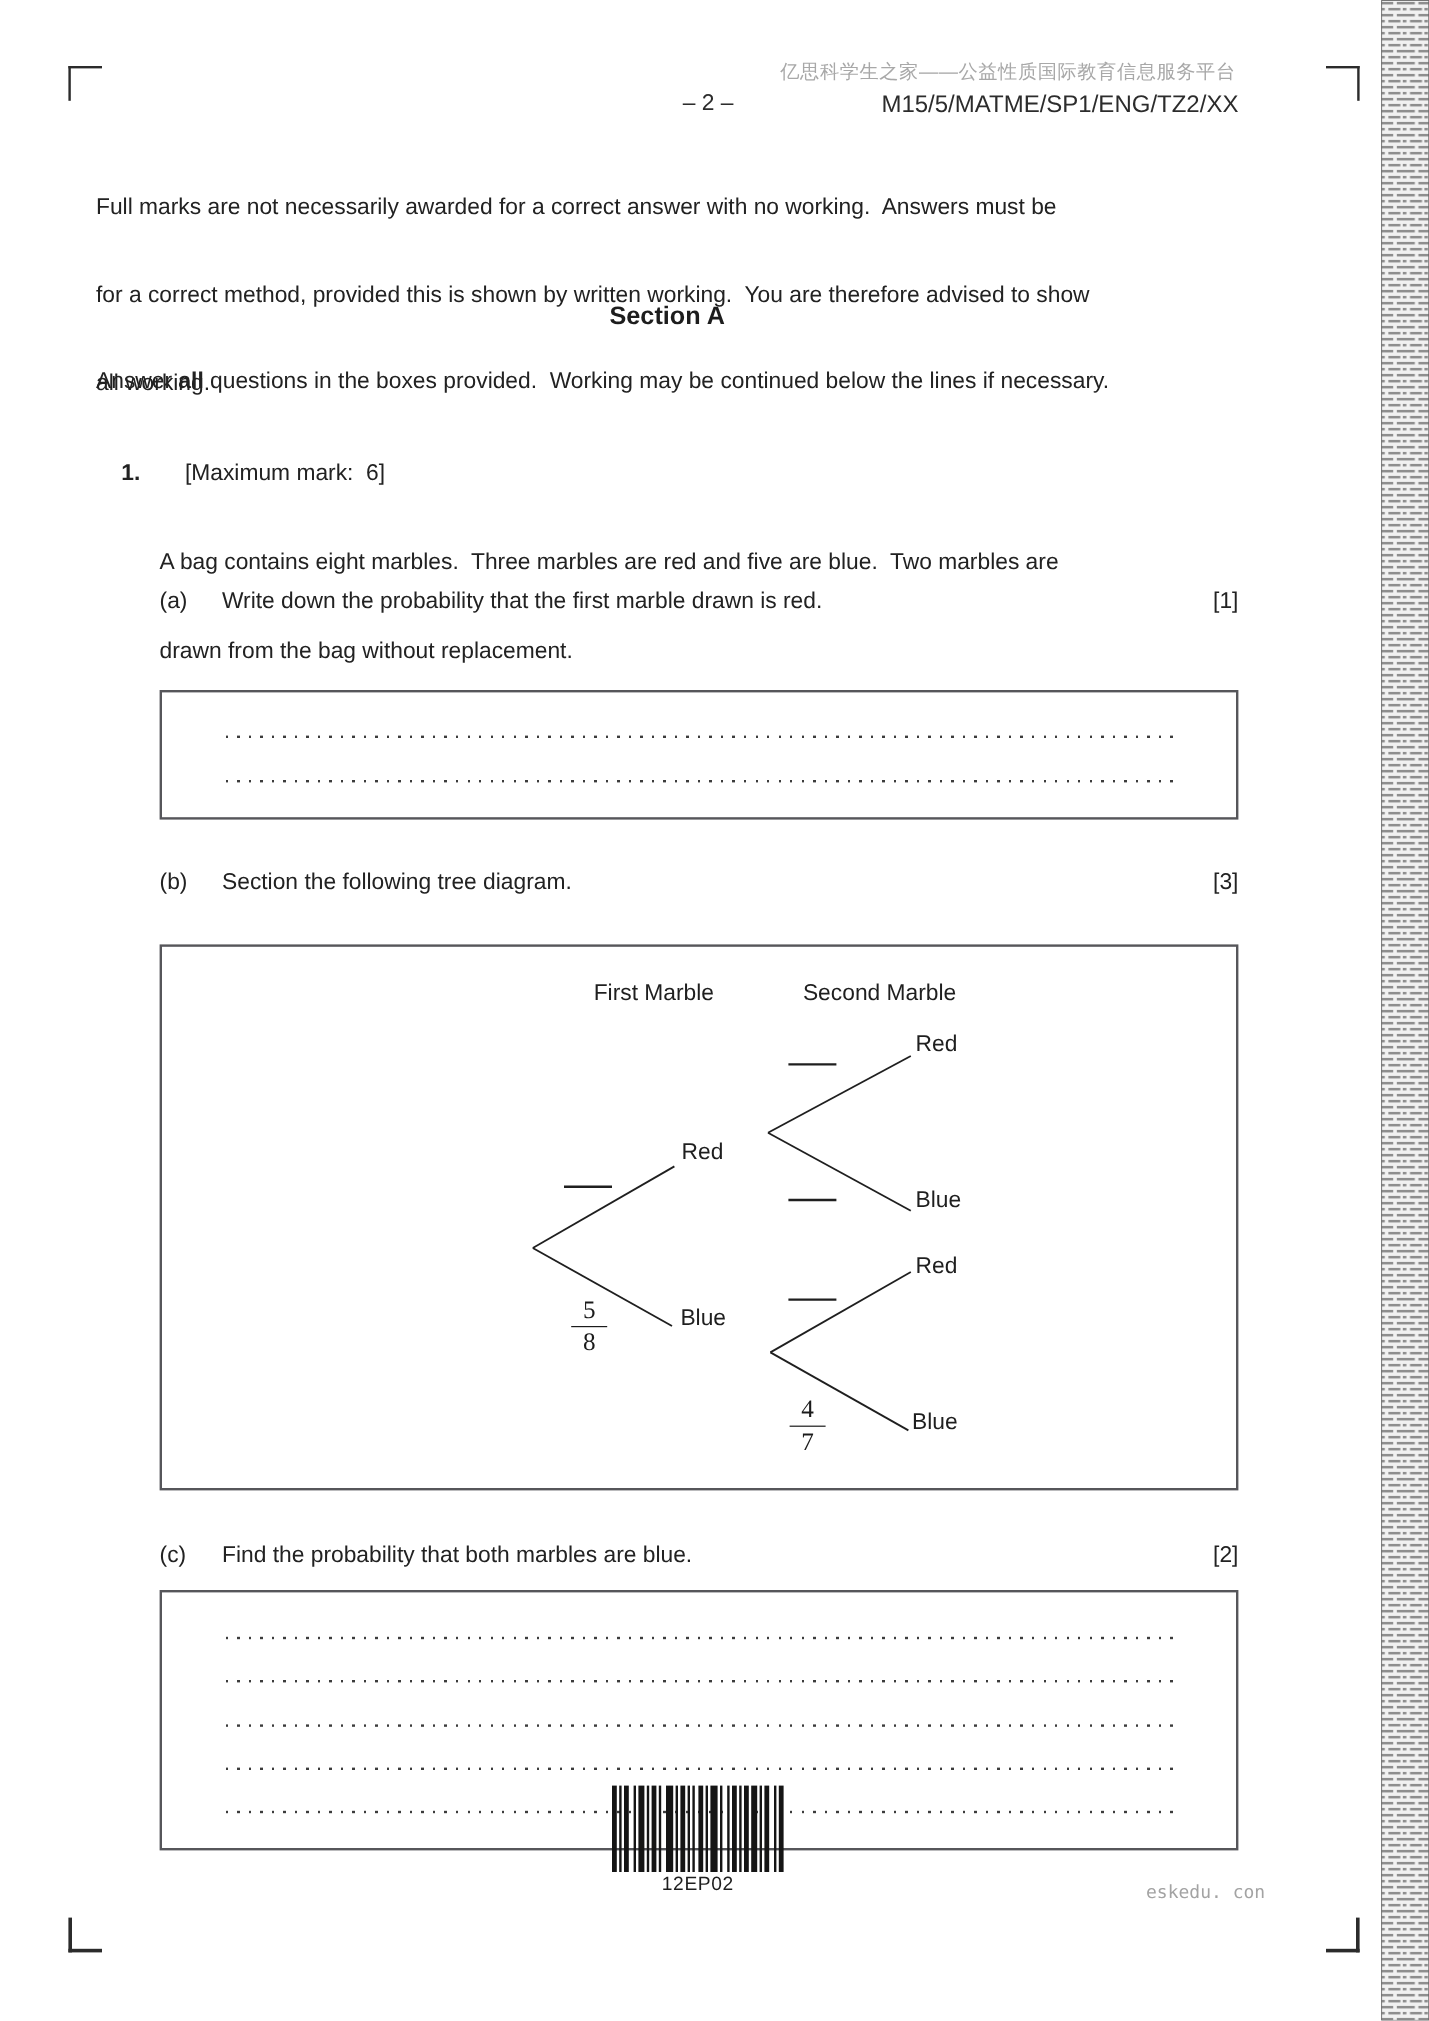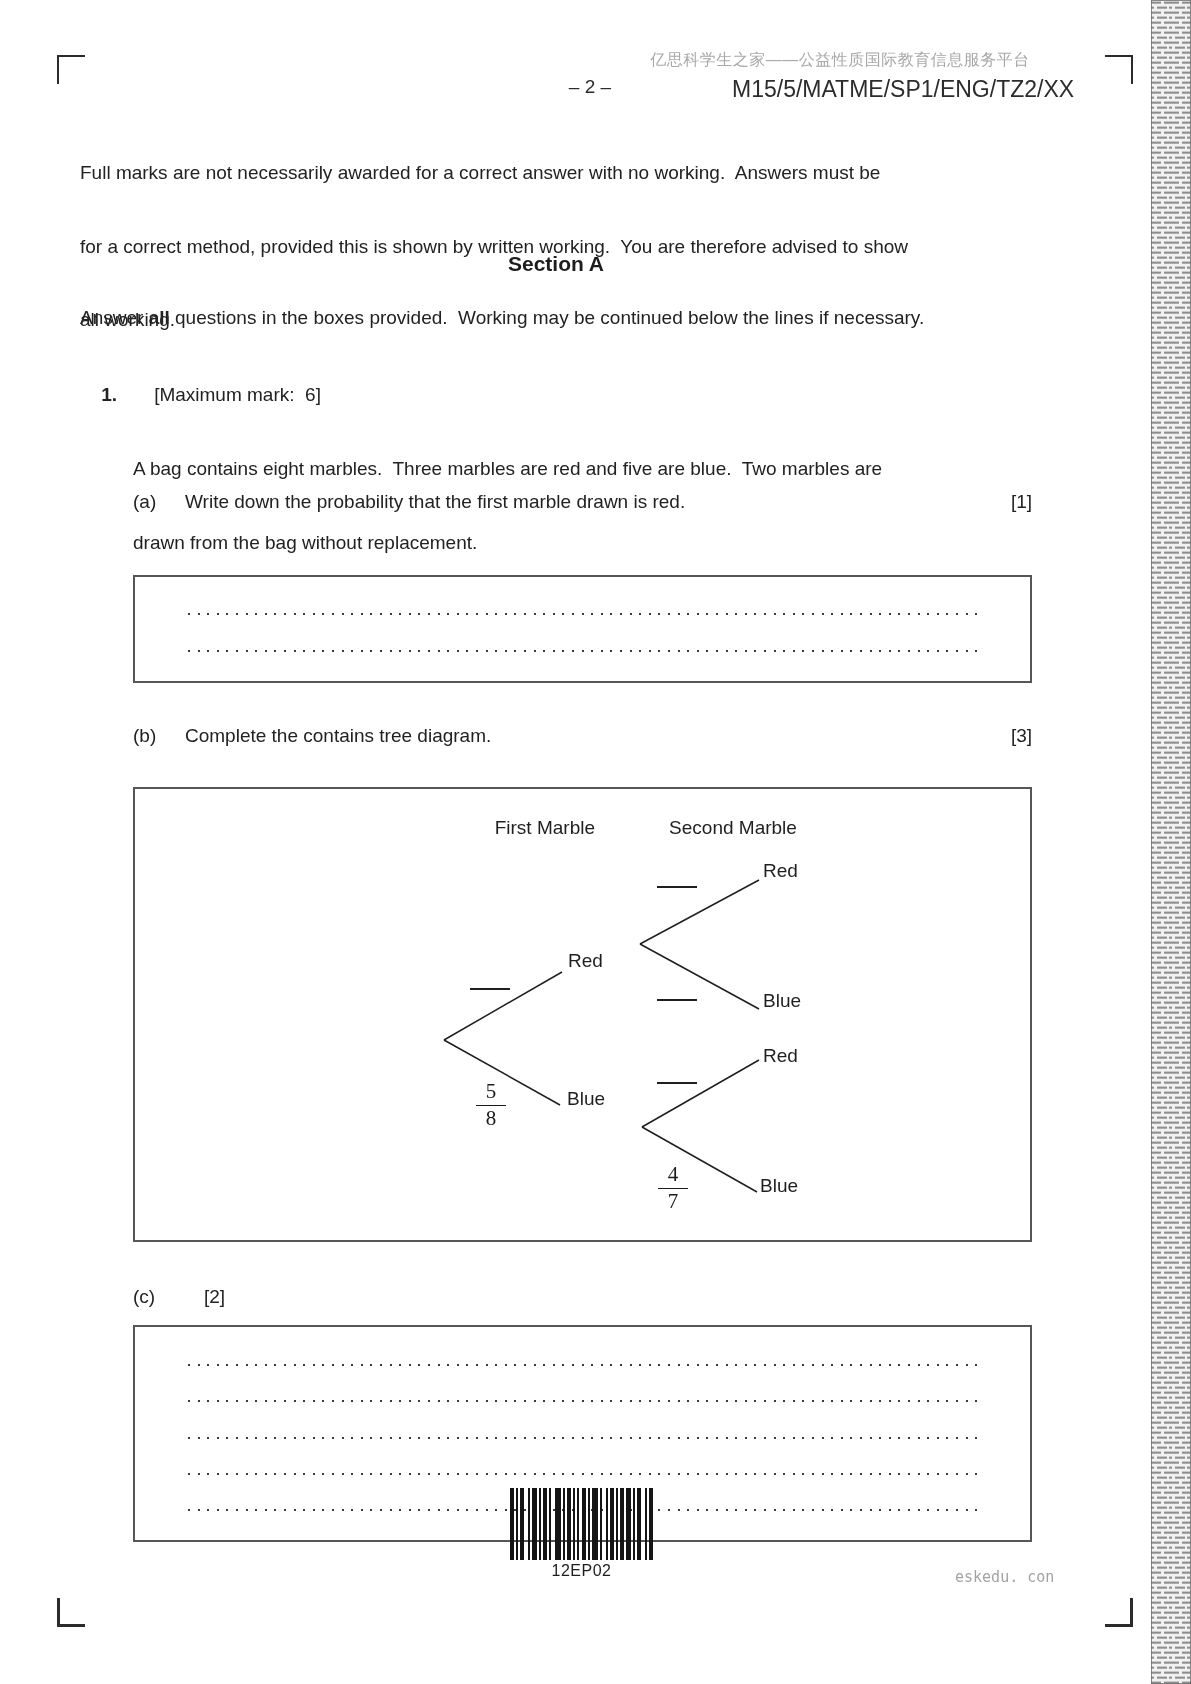--- a/index.html
+++ b/index.html
@@ -8,21 +8,21 @@
     position:relative; width:1191px; height:1684px; background:#ffffff;
     font-family:"Liberation Sans", sans-serif; color:#222; overflow:hidden;
   }
   .abs { position:absolute; }
   .txt { font-size:19px; line-height:24.5px; white-space:pre-wrap; }
 
   
   .cn-watermark { top:50px; left:640px; width:400px; text-align:center;
     font-size:16px; color:#a8a8a8; letter-spacing:0.5px; }
   .page-num { top:76px; left:540px; width:100px; text-align:center; font-size:19px; color:#2c2c2c; }
-  .exam-code { top:76px; left:732px; width:300px; font-size:23px; color:#2c2c2c; }
+  .exam-code { top:76px; left:732px; width:300px; text-align:right; font-size:20px; color:#2c2c2c; }
 
   
   .crop { position:absolute; width:28px; height:29px; }
   .crop.tl { left:57px; top:55px;  border-top:2px solid #2b2b2b; border-left:2px solid #2b2b2b; }
   .crop.tr { left:1105px; top:55px; border-top:2px solid #2b2b2b; border-right:2px solid #2b2b2b; }
   .crop.bl { left:57px; top:1598px; border-bottom:3px solid #2b2b2b; border-left:3px solid #2b2b2b; }
   .crop.br { left:1105px; top:1598px; border-bottom:3px solid #2b2b2b; border-right:3px solid #2b2b2b; }
 
   
   .strip { position:absolute; top:0; right:0; width:40px; height:1684px; }
@@ -111,21 +111,21 @@
     <span class="part-marks">[1]</span>
   </div>
 
   <div class="abs answer-box" style="top:575px; height:108px;">
     <div class="dotline" style="top:36px;"></div>
     <div class="dotline" style="top:73px;"></div>
   </div>
 
   <div class="abs txt part-row" style="top:724px;">
     <span class="part-label">(b)</span>
-    <span class="part-text">Complete the contains tree diagram.</span>
+    <span class="part-text">Section the following tree diagram.</span>
     <span class="part-marks">[3]</span>
   </div>
 
   <div class="abs answer-box tree-box">
     <svg width="899" height="455" viewBox="0 0 899 455" style="position:absolute; left:0; top:0;" xmlns="http://www.w3.org/2000/svg" stroke="#1f1f1f" stroke-width="1.5">
 
       <line x1="309" y1="251" x2="427" y2="183"></line>
       <line x1="309" y1="251" x2="425" y2="316"></line>
 
       <line x1="505" y1="155" x2="624" y2="91"></line>
@@ -155,20 +155,21 @@
       <span class="den">8</span>
     </div>
     <div class="frac" style="left:523px; top:373px;">
       <span class="num">4</span>
       <span class="den">7</span>
     </div>
   </div>
 
   <div class="abs txt part-row" style="top:1285px;">
     <span class="part-label">(c)</span>
+    <span class="part-text">Find the probability that both marbles are blue.</span>
     <span class="part-marks">[2]</span>
   </div>
 
   <div class="abs answer-box" style="top:1325px; height:217px;">
     <div class="dotline" style="top:37px;"></div>
     <div class="dotline" style="top:73px;"></div>
     <div class="dotline" style="top:110px;"></div>
     <div class="dotline" style="top:146px;"></div>
     <div class="dotline" style="top:182px;"></div>
   </div>

